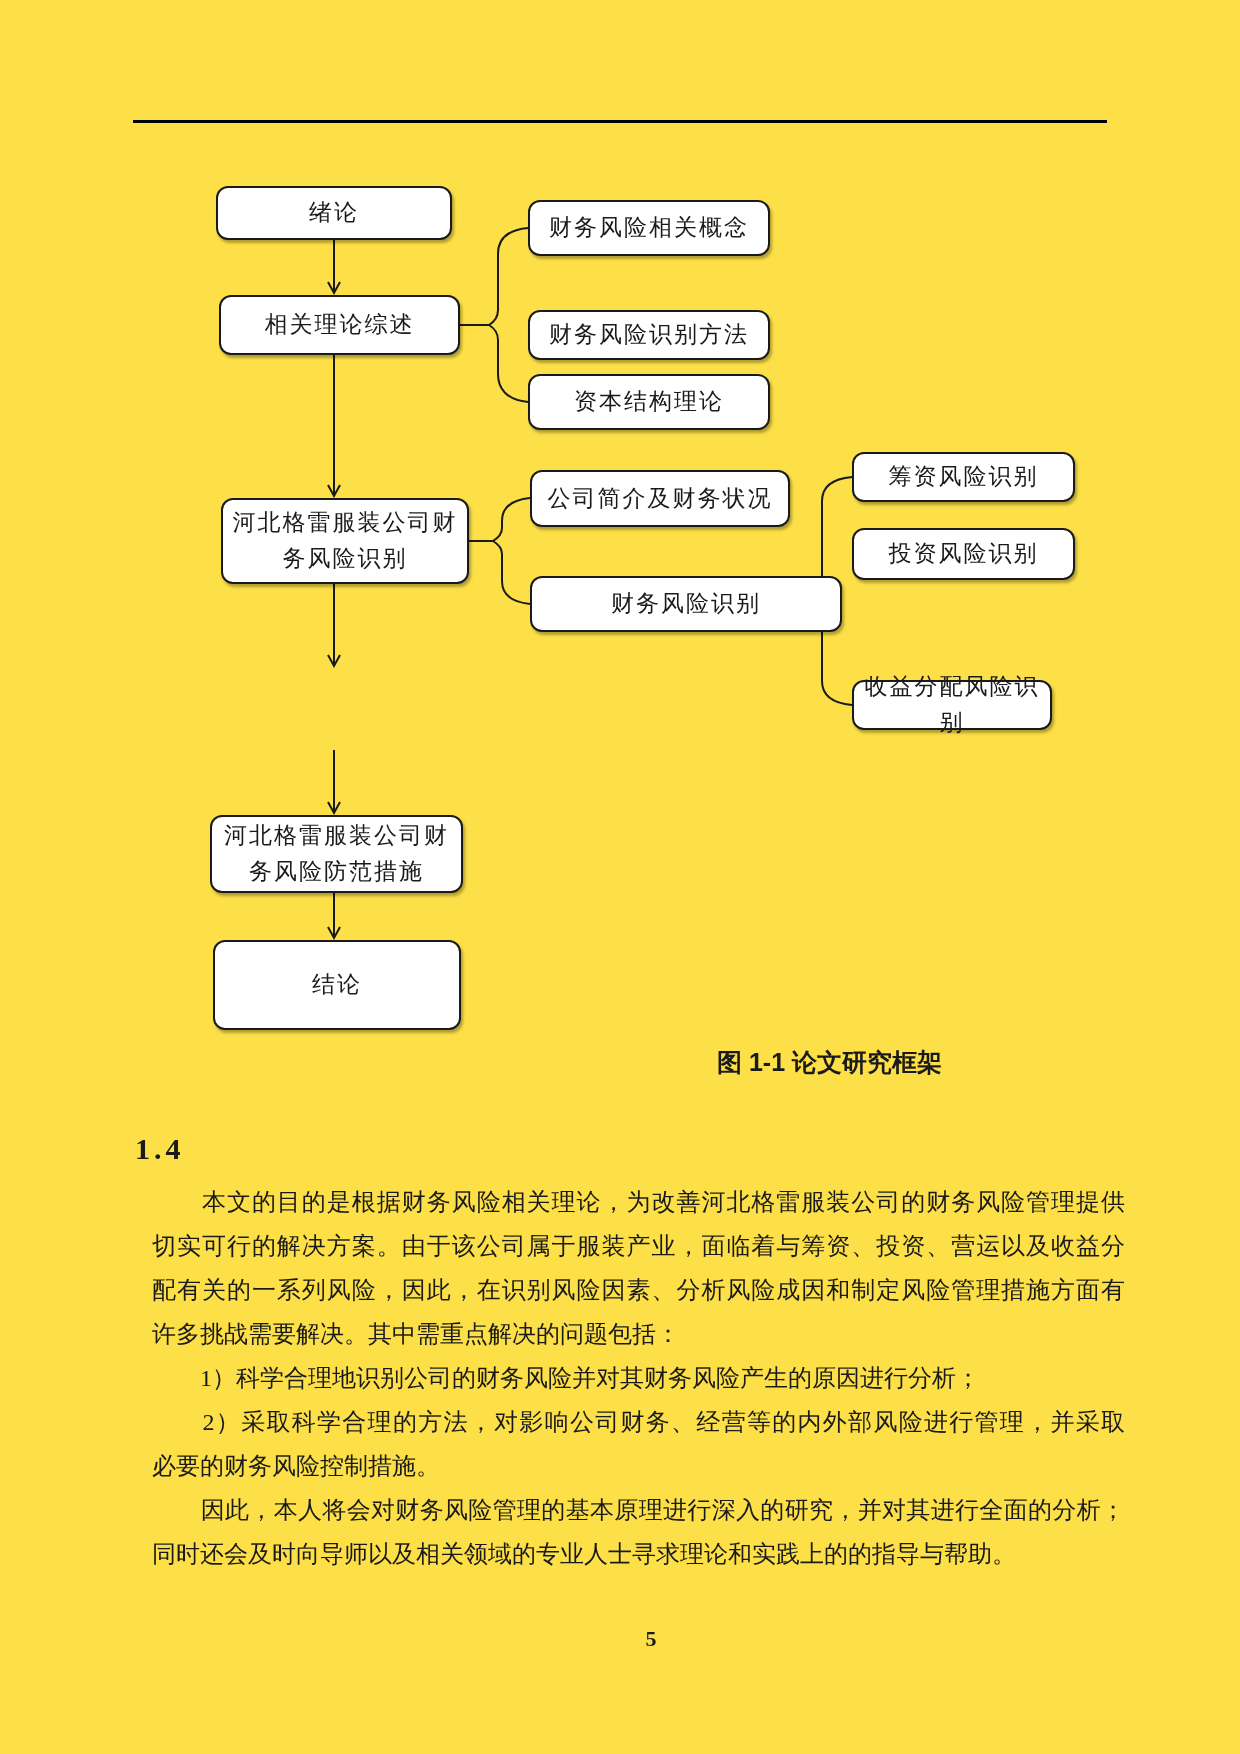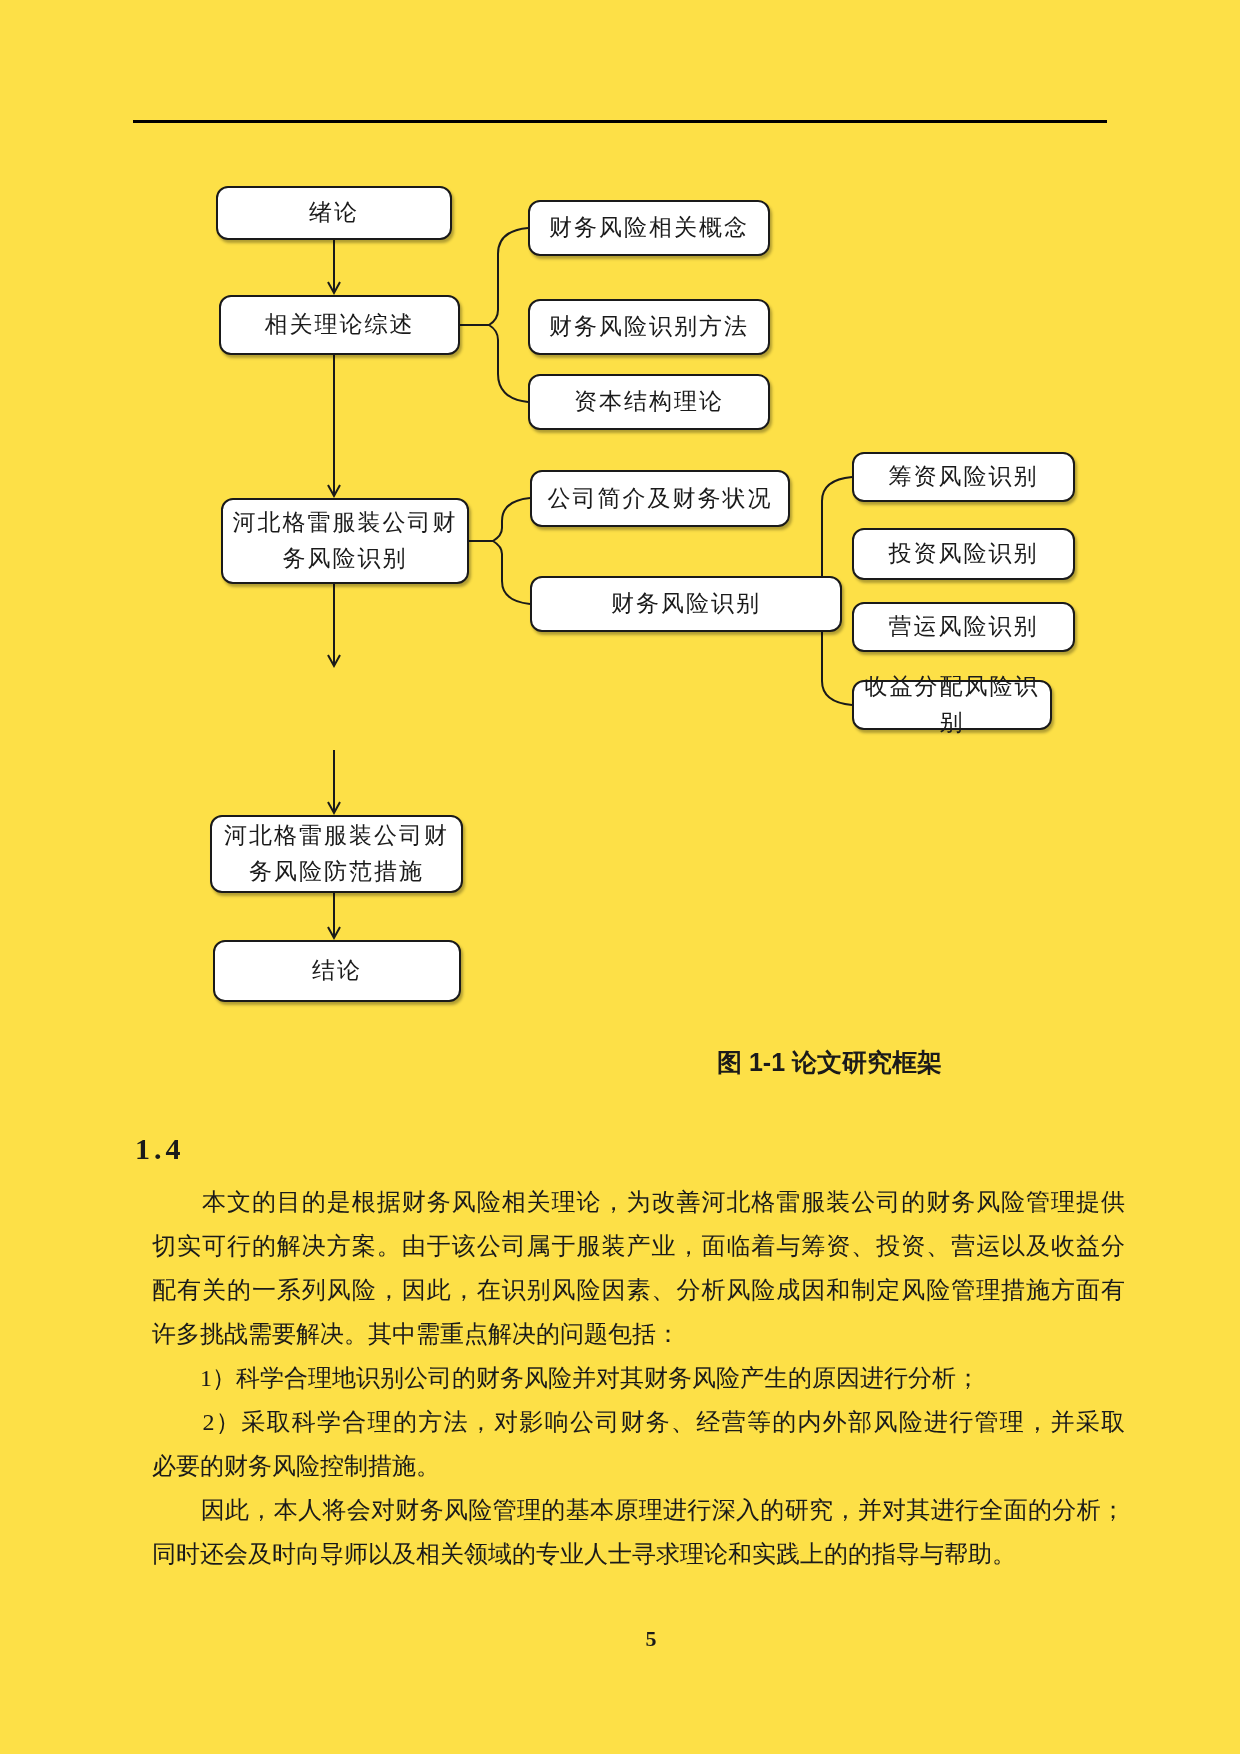--- a/index.html
+++ b/index.html
@@ -89,21 +89,21 @@
   </div>
 
   <div class="node" style="left:219px;top:295px;width:241px;height:60px">
     <span>相关理论综述</span>
   </div>
 
   <div class="node" style="left:528px;top:200px;width:242px;height:56px">
     <span>财务风险相关概念</span>
   </div>
 
-  <div class="node" style="left:528px;top:299px;width:242px;height:56px">
+  <div class="node" style="left:528px;top:310px;width:242px;height:50px">
     <span>财务风险识别方法</span>
   </div>
 
   <div class="node" style="left:528px;top:374px;width:242px;height:56px">
     <span>资本结构理论</span>
   </div>
 
   <div class="node" style="left:221px;top:498px;width:248px;height:86px">
     <span>河北格雷服装公司财</span>
     <span>务风险识别</span>
@@ -118,35 +118,32 @@
   </div>
 
   <div class="node" style="left:852px;top:452px;width:223px;height:50px">
     <span>筹资风险识别</span>
   </div>
 
   <div class="node" style="left:852px;top:528px;width:223px;height:52px">
     <span>投资风险识别</span>
   </div>
 
-  <div class="node" style="left:852px;top:602px;width:223px;height:50px">
-    <span>营运风险识别</span>
-  </div>
 
   <div class="node" style="left:852px;top:680px;width:200px;height:50px">
     <span>收益分配风险识别</span>
   </div>
 
 
   <div class="node" style="left:210px;top:815px;width:253px;height:78px">
     <span>河北格雷服装公司财</span>
     <span>务风险防范措施</span>
   </div>
 
-  <div class="node" style="left:213px;top:940px;width:248px;height:62px">
+  <div class="node" style="left:213px;top:940px;width:248px;height:90px">
     <span>结论</span>
   </div>
 
   <div class="caption">图 1-1 论文研究框架</div>
 
   <h2 class="heading">
     <span class="sec-num">1.4</span>
   </h2>
 
   <div class="body-text">

